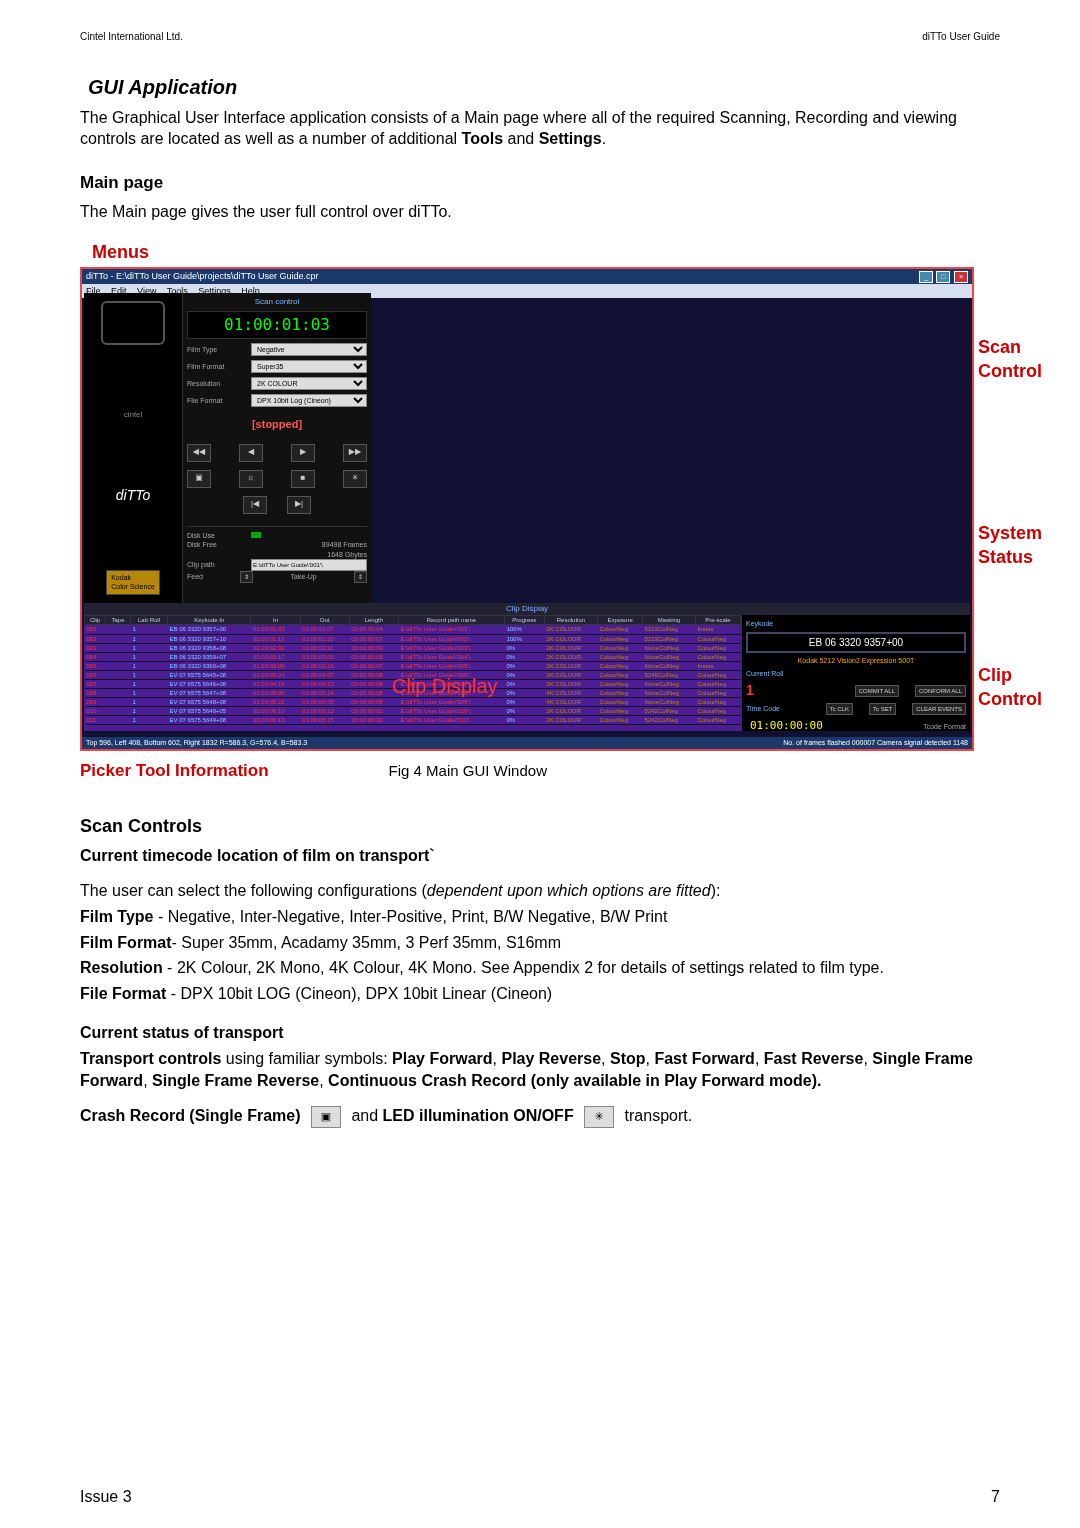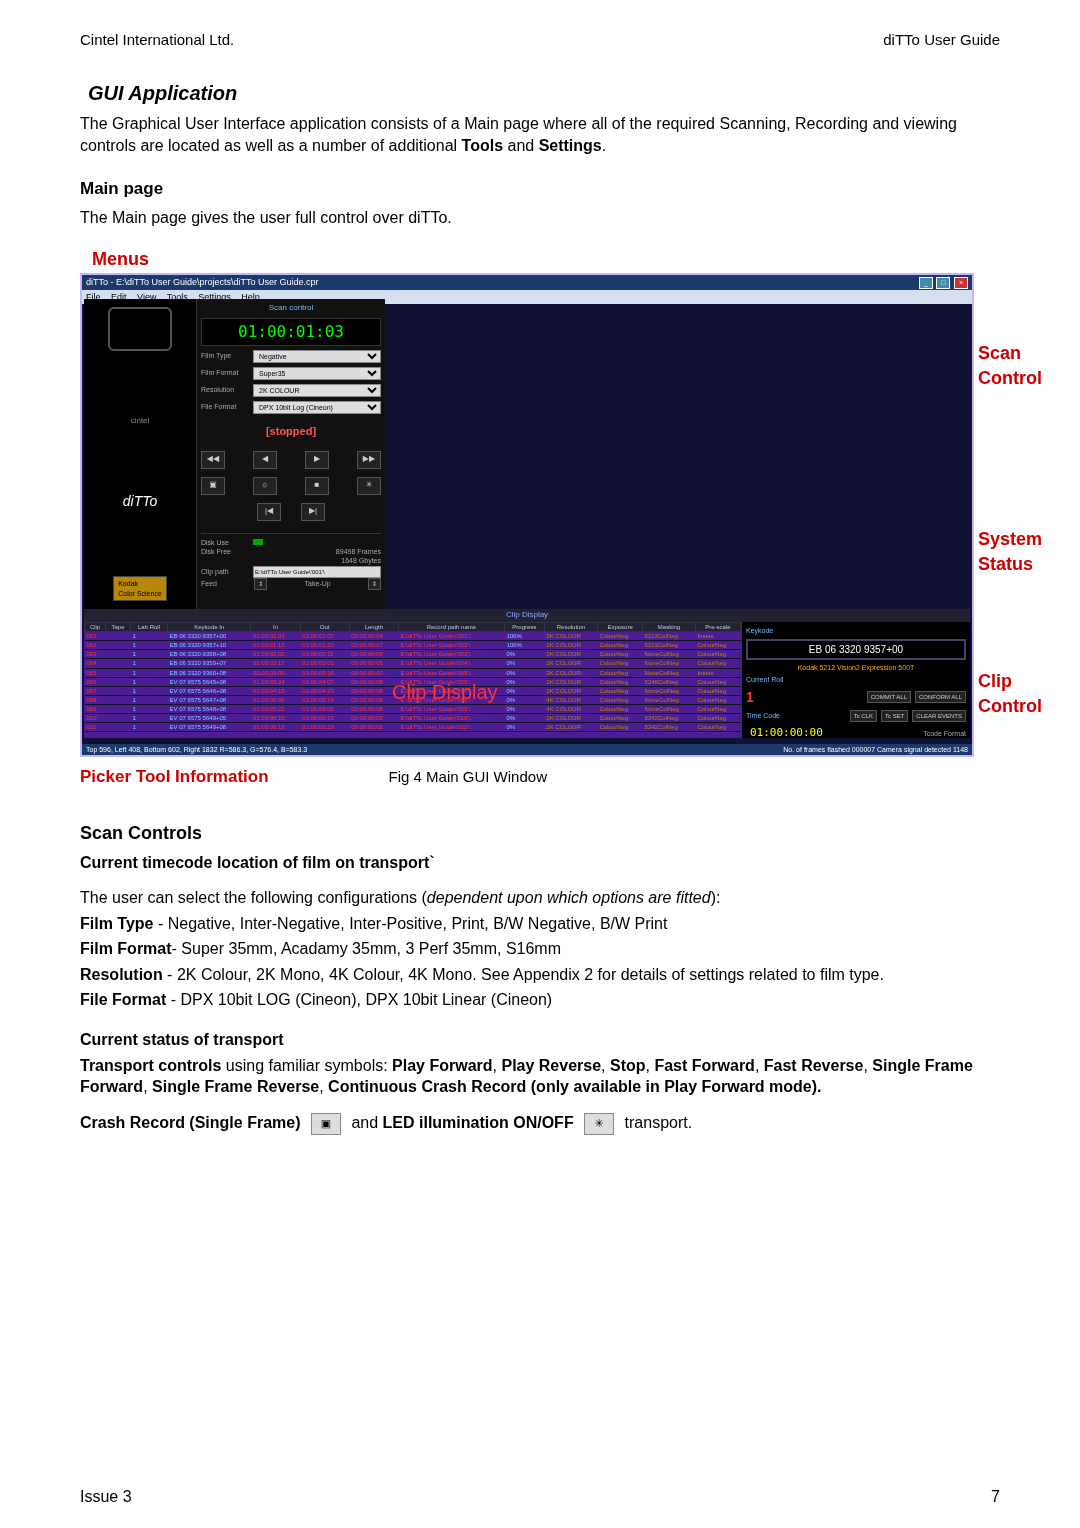--- a/index.html
+++ b/index.html
@@ -1,40 +1,40 @@
 <!DOCTYPE html>
 <html><head>
 <meta charset="utf-8">
 <style>
 body{font-family:Arial,Helvetica,sans-serif;width:1080px;margin:0 auto;color:#000;font-size:16px;line-height:1.35}
 .page{padding:30px 80px 30px 80px;position:relative;min-height:1468px}
-.hdr{display:flex;justify-content:space-between;font-size:15px;margin-bottom:30px}
+.hdr{display:flex;justify-content:space-between;font-size:10px;margin-bottom:30px}
 .h2{font-weight:bold;font-style:italic;font-size:20px;margin:28px 8px 6px}
 .h3{font-weight:bold;font-size:17px;margin:22px 0 6px}
 .h3r{color:#c00;font-weight:bold;font-size:18px;margin:18px 0 2px}
 p{margin:4px 0}
 .figwrap{position:relative;width:920px;margin:2px 0 6px 0}
 .ann{position:absolute;color:#c00;font-weight:bold;font-size:18px;text-align:left}
-.gui{background:#113;border:2px solid #c4b5fd;width:890px;height:480px;position:relative;color:#ddd;font-size:8px;font-family:Verdana,sans-serif;overflow:hidden}
+.gui{background:#113;border:2px solid #ef4444;width:890px;height:480px;position:relative;color:#ddd;font-size:8px;font-family:Verdana,sans-serif;overflow:hidden}
 .titlebar{background:#1b3a6b;color:#fff;padding:1px 4px;font-size:9px;display:flex;justify-content:space-between}
 .tbtn{width:12px;height:10px;background:#c33;display:inline-block;margin-left:1px;border:1px solid #fff;font-size:7px;text-align:center;line-height:9px}
 .menubar{background:#d6dff0;color:#000;padding:1px 4px;font-size:9px}
 .menubar span{margin-right:8px}
 .guibody{position:absolute;top:24px;bottom:12px;left:2px;right:2px;display:flex;flex-direction:column}
 .upper{display:flex;height:310px}
-.leftcol{width:112px;background:#000;display:flex;flex-direction:column;align-items:center;justify-content:space-between;padding:8px 0}
+.leftcol{width:98px;background:#000;display:flex;flex-direction:column;align-items:center;justify-content:space-between;padding:8px 0}
 .logo1{width:60px;height:40px;border:2px solid #555;border-radius:6px}
 .logo2{color:#fff;font-style:italic;font-size:14px}
 .kodak{background:#b8860b;color:#000;font-size:7px;padding:2px 4px;border:1px solid #444}
 .preview{flex:1;background:linear-gradient(#4a6a8a 0%,#2a4a6a 40%,#1a2a3a 100%);position:relative;overflow:hidden}
 .mast{position:absolute;bottom:0;width:2px;background:#333}
 .ovl{position:absolute;top:46%;left:24%;color:#f33;font-size:26px;font-weight:500;white-space:nowrap;text-shadow:0 0 2px #000}
 .right{width:180px;background:#111;border-left:1px solid #333;padding:4px;display:flex;flex-direction:column;gap:4px}
 .tc{background:#000;color:#0f0;font-family:monospace;font-size:16px;text-align:center;border:1px solid #333;padding:2px}
-.row{display:flex;align-items:center;gap:4px;font-size:7px;color:#aaa}
+.row{display:flex;align-items:center;gap:16px;font-size:7px;color:#aaa}
 .row label{width:48px}
 .sel{background:#ddd;color:#000;border:1px solid #888;font-size:7px;padding:1px;flex:1}
 .stopped{color:#f55;text-align:center;font-size:11px;font-weight:bold;margin:6px 0}
 .trans{display:flex;justify-content:space-between;margin:2px 0}
 .tb{width:22px;height:16px;background:#222;border:1px solid #555;color:#ccc;font-size:8px;text-align:center;line-height:14px}
 .sys{border-top:1px solid #333;margin-top:6px;padding-top:4px}
 .sys .bar{height:6px;background:#0a0;width:10px;display:inline-block}
 .cliphdr{background:#223;color:#8af;text-align:center;font-size:8px;padding:1px}
 .table{height:116px;overflow:hidden;background:#4c1d95;color:#7cf;font-size:6px;display:flex}
 .tblmain{flex:1;overflow:hidden}

